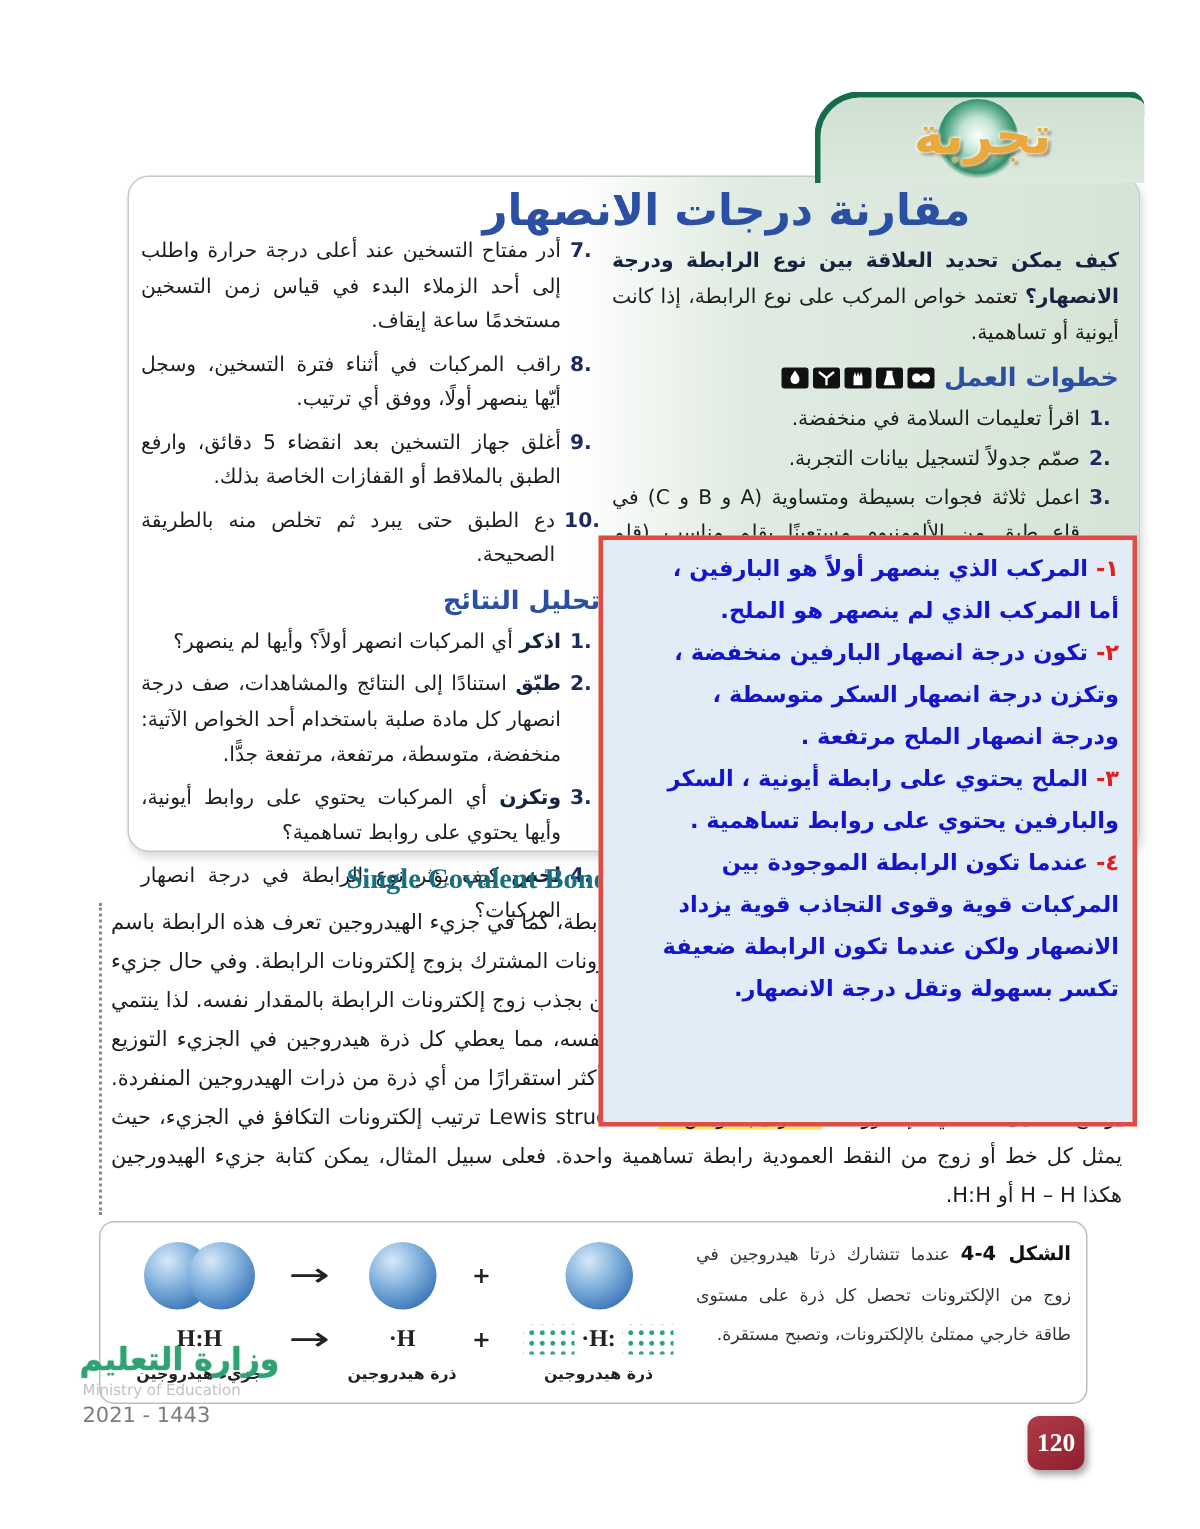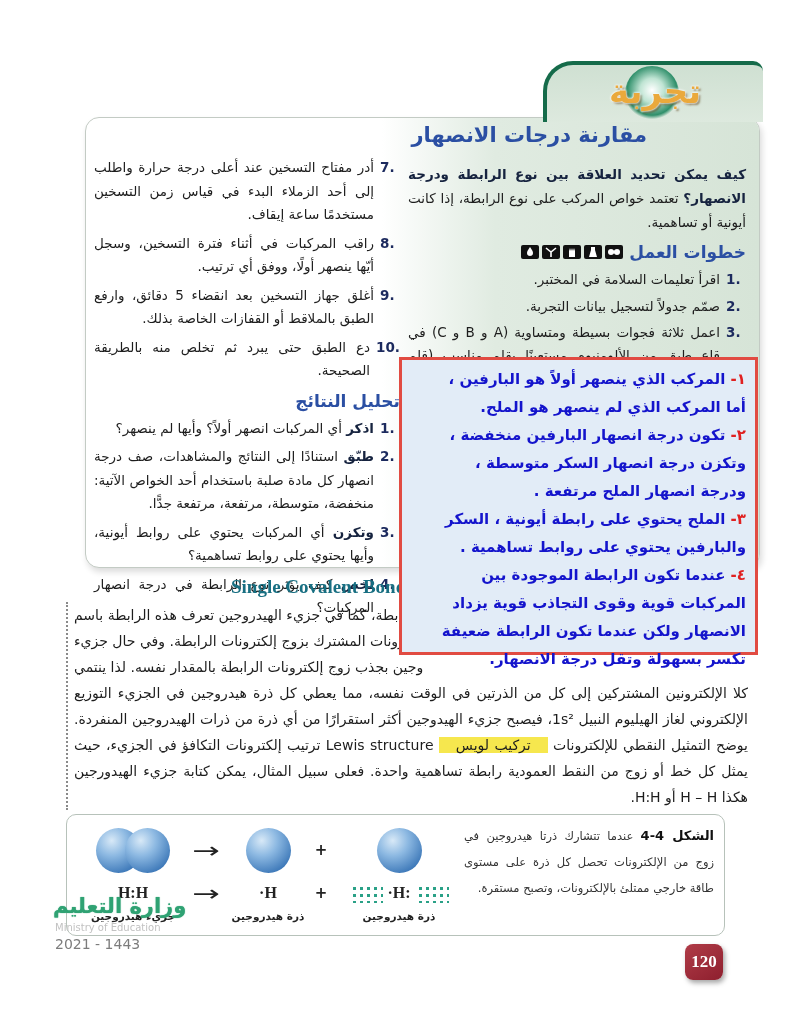--- a/index.html
+++ b/index.html
@@ -14,35 +14,35 @@
        background:radial-gradient(circle at 50% 45%, #ffffff 0%, #bfe4d3 30%, #2f8f6a 62%, rgba(47,143,106,0) 72%);}
   .tab-label{position:absolute;left:0;top:6px;width:100%;text-align:center;
        font-size:34px;font-weight:bold;color:#eaa93c;
        text-shadow:0 0 2px #fff,0 0 3px #fff,2px 2px 2px rgba(80,50,0,.55);}
   
   .card{position:absolute;left:85px;top:117px;width:673px;height:449px;background:#ffffff;
         border:1px solid #c3cbc4;border-radius:14px;box-shadow:2px 4px 6px rgba(0,0,0,.14);z-index:1;}
   .card-green{position:absolute;right:0;top:0;bottom:0;width:56%;
         background:linear-gradient(to left,#d6e4d7 0%,#e0ebe1 70%,rgba(224,235,225,0) 100%);
         border-radius:0 13px 13px 0;}
-  .card-title{position:absolute;top:5px;right:112px;font-size:21px;font-weight:bold;color:#2b4fa3;}
+  .card-title{position:absolute;top:5px;right:112px;font-size:29px;font-weight:bold;color:#2b4fa3;}
   .col-right{position:absolute;left:322px;top:44px;width:338px;}
   .col-left{position:absolute;left:8px;top:38px;width:306px;}
   .intro{font-size:13.5px;line-height:24px;text-align:justify;}
   .intro .q{font-weight:bold;color:#16233f;}
   .sec-head{font-size:17px;font-weight:bold;color:#2b4fa3;margin:8px 0 6px 0;display:flex;align-items:center;gap:6px;}
   .safety{display:inline-flex;gap:3px;align-items:center;}
   .sicon{width:18px;height:14px;background:#111;border-radius:2px;display:inline-flex;align-items:center;justify-content:center;}
   .sicon svg{display:block;}
   .step{display:flex;gap:6px;font-size:13.5px;line-height:22.5px;margin-bottom:4px;text-align:justify;}
   .col-left .step{line-height:23.5px;margin-bottom:5px;}
   .num{direction:ltr;unicode-bidi:embed;font-weight:bold;color:#1c2a5e;min-width:20px;flex:0 0 auto;}
   .lead{font-weight:bold;color:#16233f;}
   
-  .answers{position:absolute;left:399px;top:357px;width:359px;height:298px;z-index:6;
+  .answers{position:absolute;left:399px;top:357px;width:359px;height:394px;z-index:6;
         background:#e2ecf7;border:3px solid #e14b42;box-sizing:border-box;padding:5px 9px 4px 6px;}
   .ans{font-size:15px;font-weight:bold;color:#1414cc;line-height:28px;text-align:right;}
   .anum{color:#e02020;}
   .atxt{white-space:pre-line;}
   
   .cov-head{position:absolute;left:231px;top:576px;z-index:1;direction:ltr;
         font-family:"Liberation Serif",serif;font-size:19px;font-weight:bold;color:#186f82;white-space:nowrap;}
   .para{position:absolute;left:66px;top:602px;width:682px;z-index:1;
         border-left:2px dotted #8a8a8a;padding-left:6px;box-sizing:border-box;}
   .cutline{direction:rtl;text-align:left;white-space:nowrap;font-size:14px;line-height:26px;overflow:hidden;}
@@ -130,21 +130,21 @@
           <span class="sicon">
               <svg width="14" height="10" viewBox="0 0 14 10">
                 <path d="M7 0c2 3 3 4 3 6a3 3 0 0 1-6 0c0-2 1-3 3-6z" fill="#fff"></path>
               </svg>
             </span>
         </span>
       </div>
 
       <div class="step">
         <span class="num">1.</span>
-        <span class="txt">اقرأ تعليمات السلامة في المختبر.</span>
+        <span class="txt">اقرأ تعليمات السلامة في منخفضة.</span>
       </div>
       <div class="step">
         <span class="num">2.</span>
         <span class="txt">صمّم جدولاً لتسجيل بيانات التجربة.</span>
       </div>
       <div class="step">
         <span class="num">3.</span>
         <span class="txt">اعمل ثلاثة فجوات بسيطة ومتساوية (A و B و C) في قاع طبق من الألومنيوم مستعينًا بقلم مناسب (قلم تخطيط مثلًا).</span>
       </div>
     </div>

